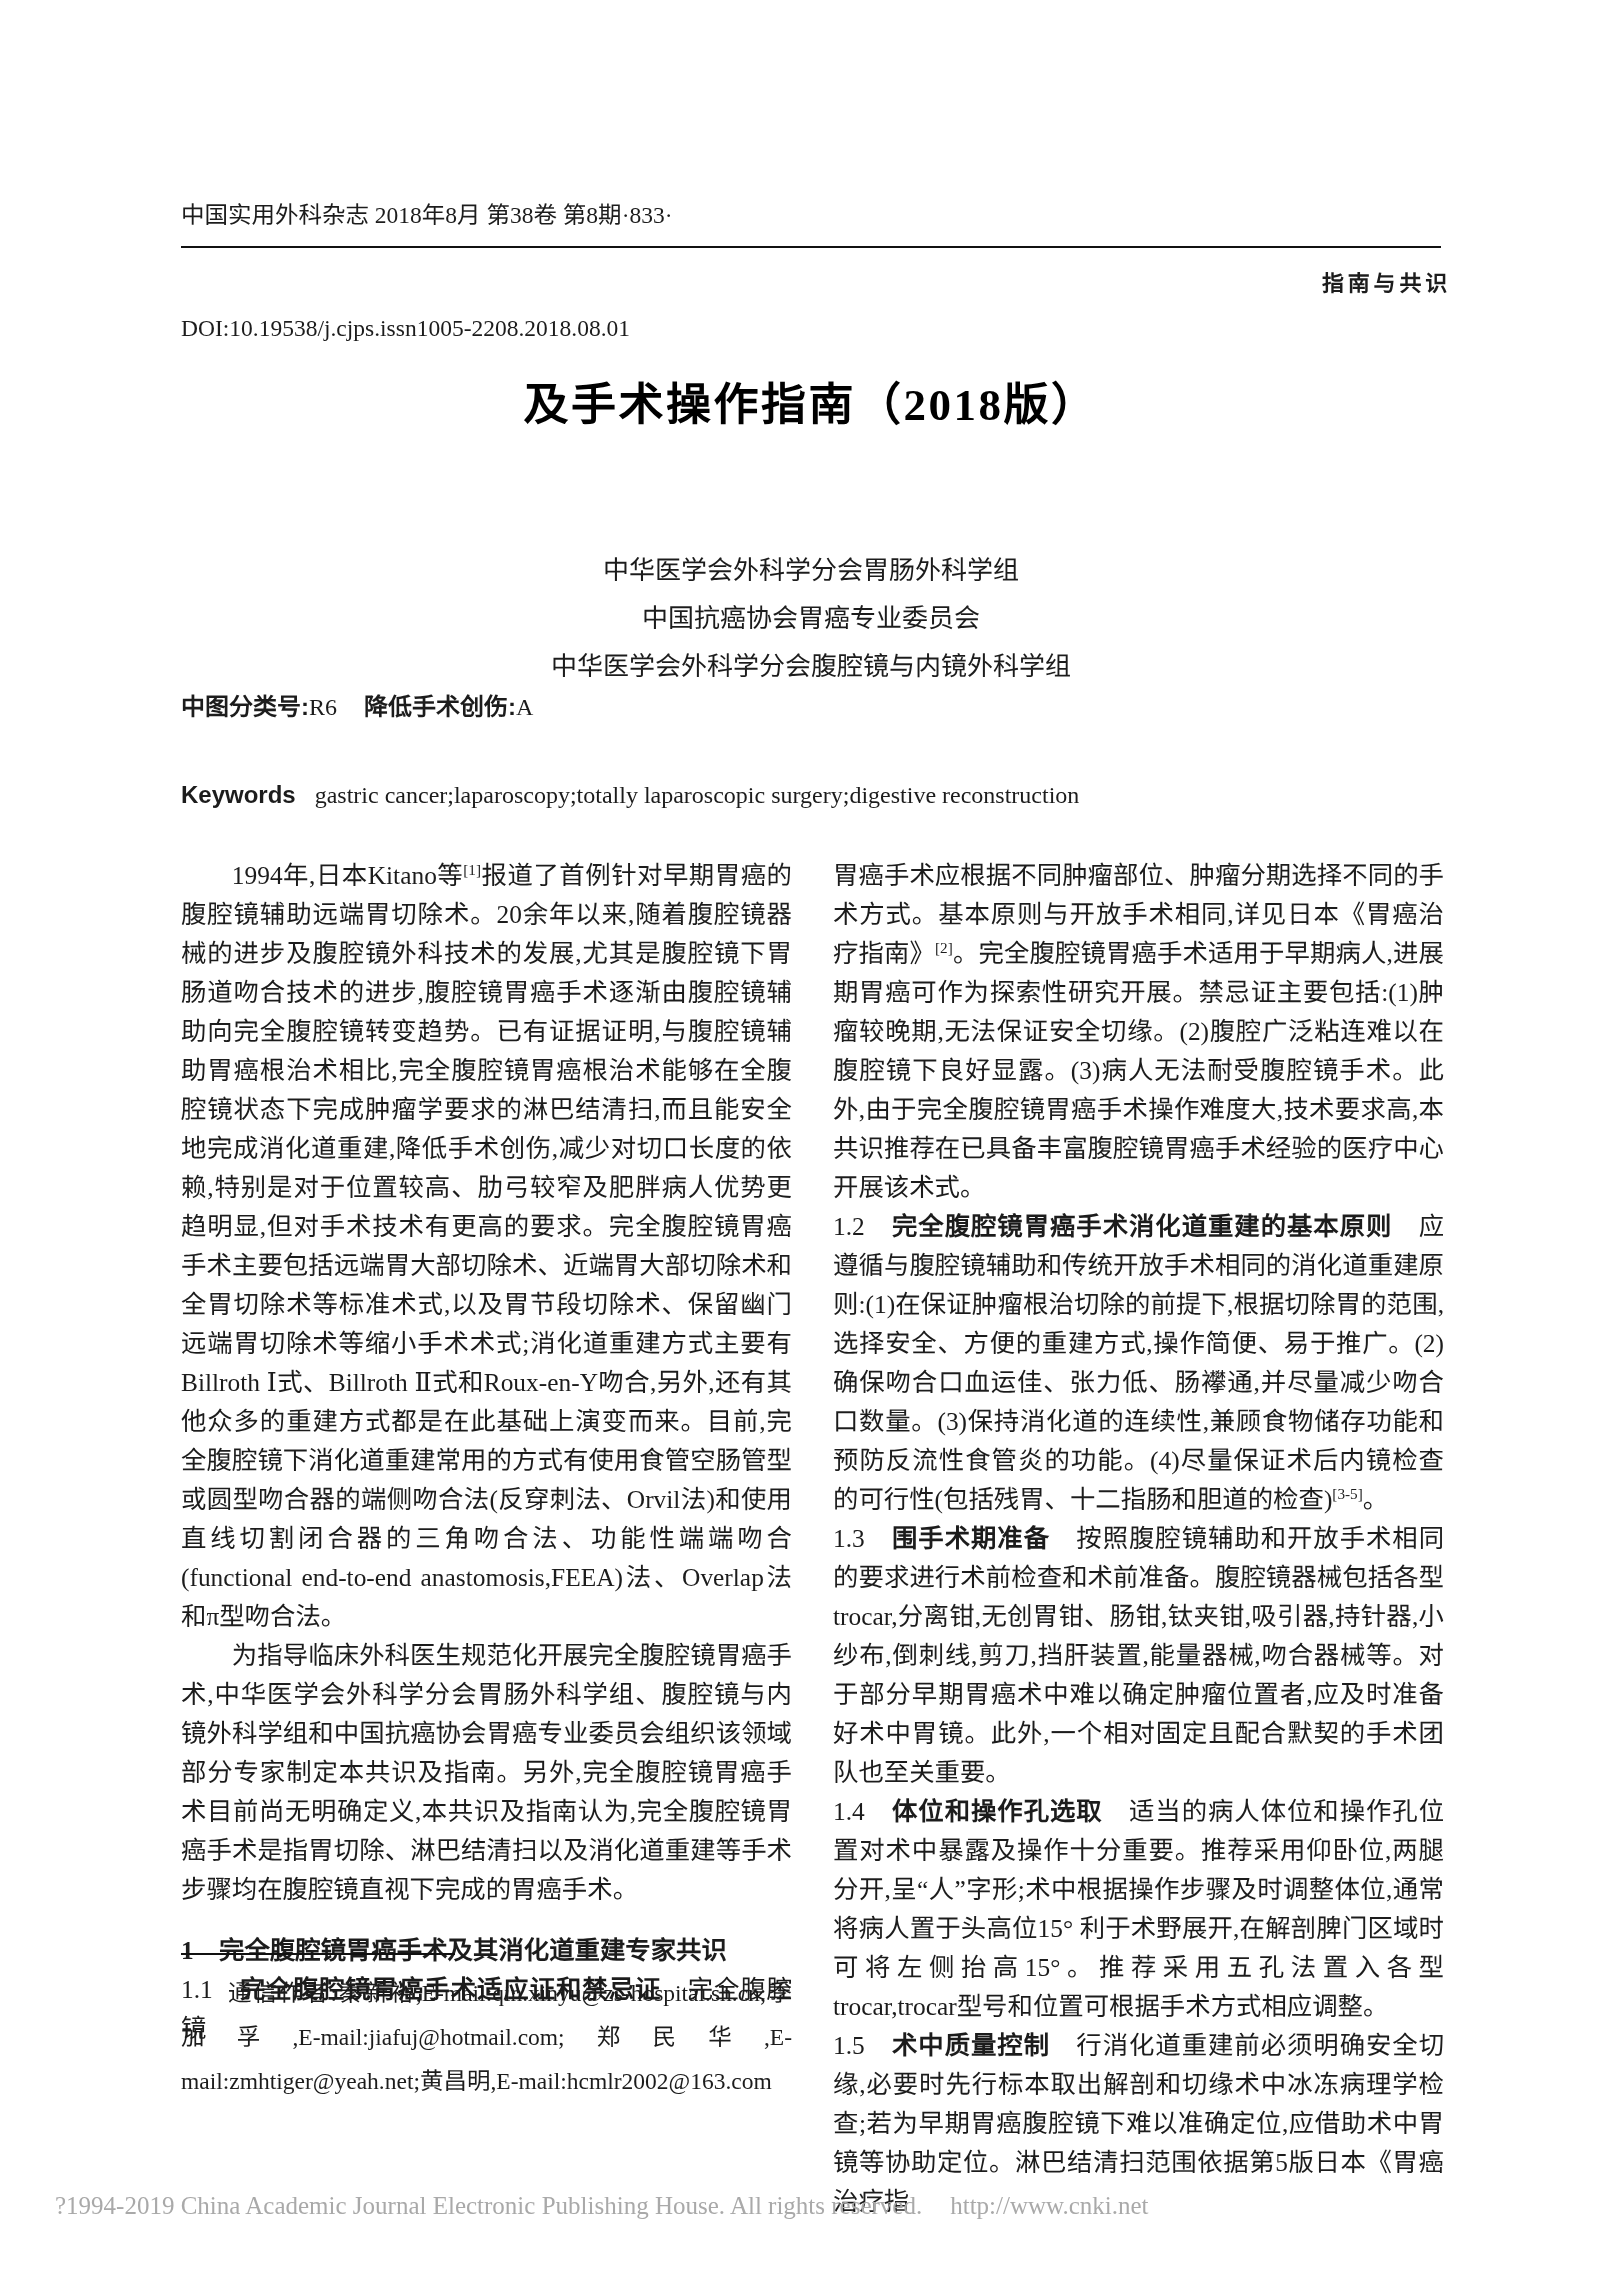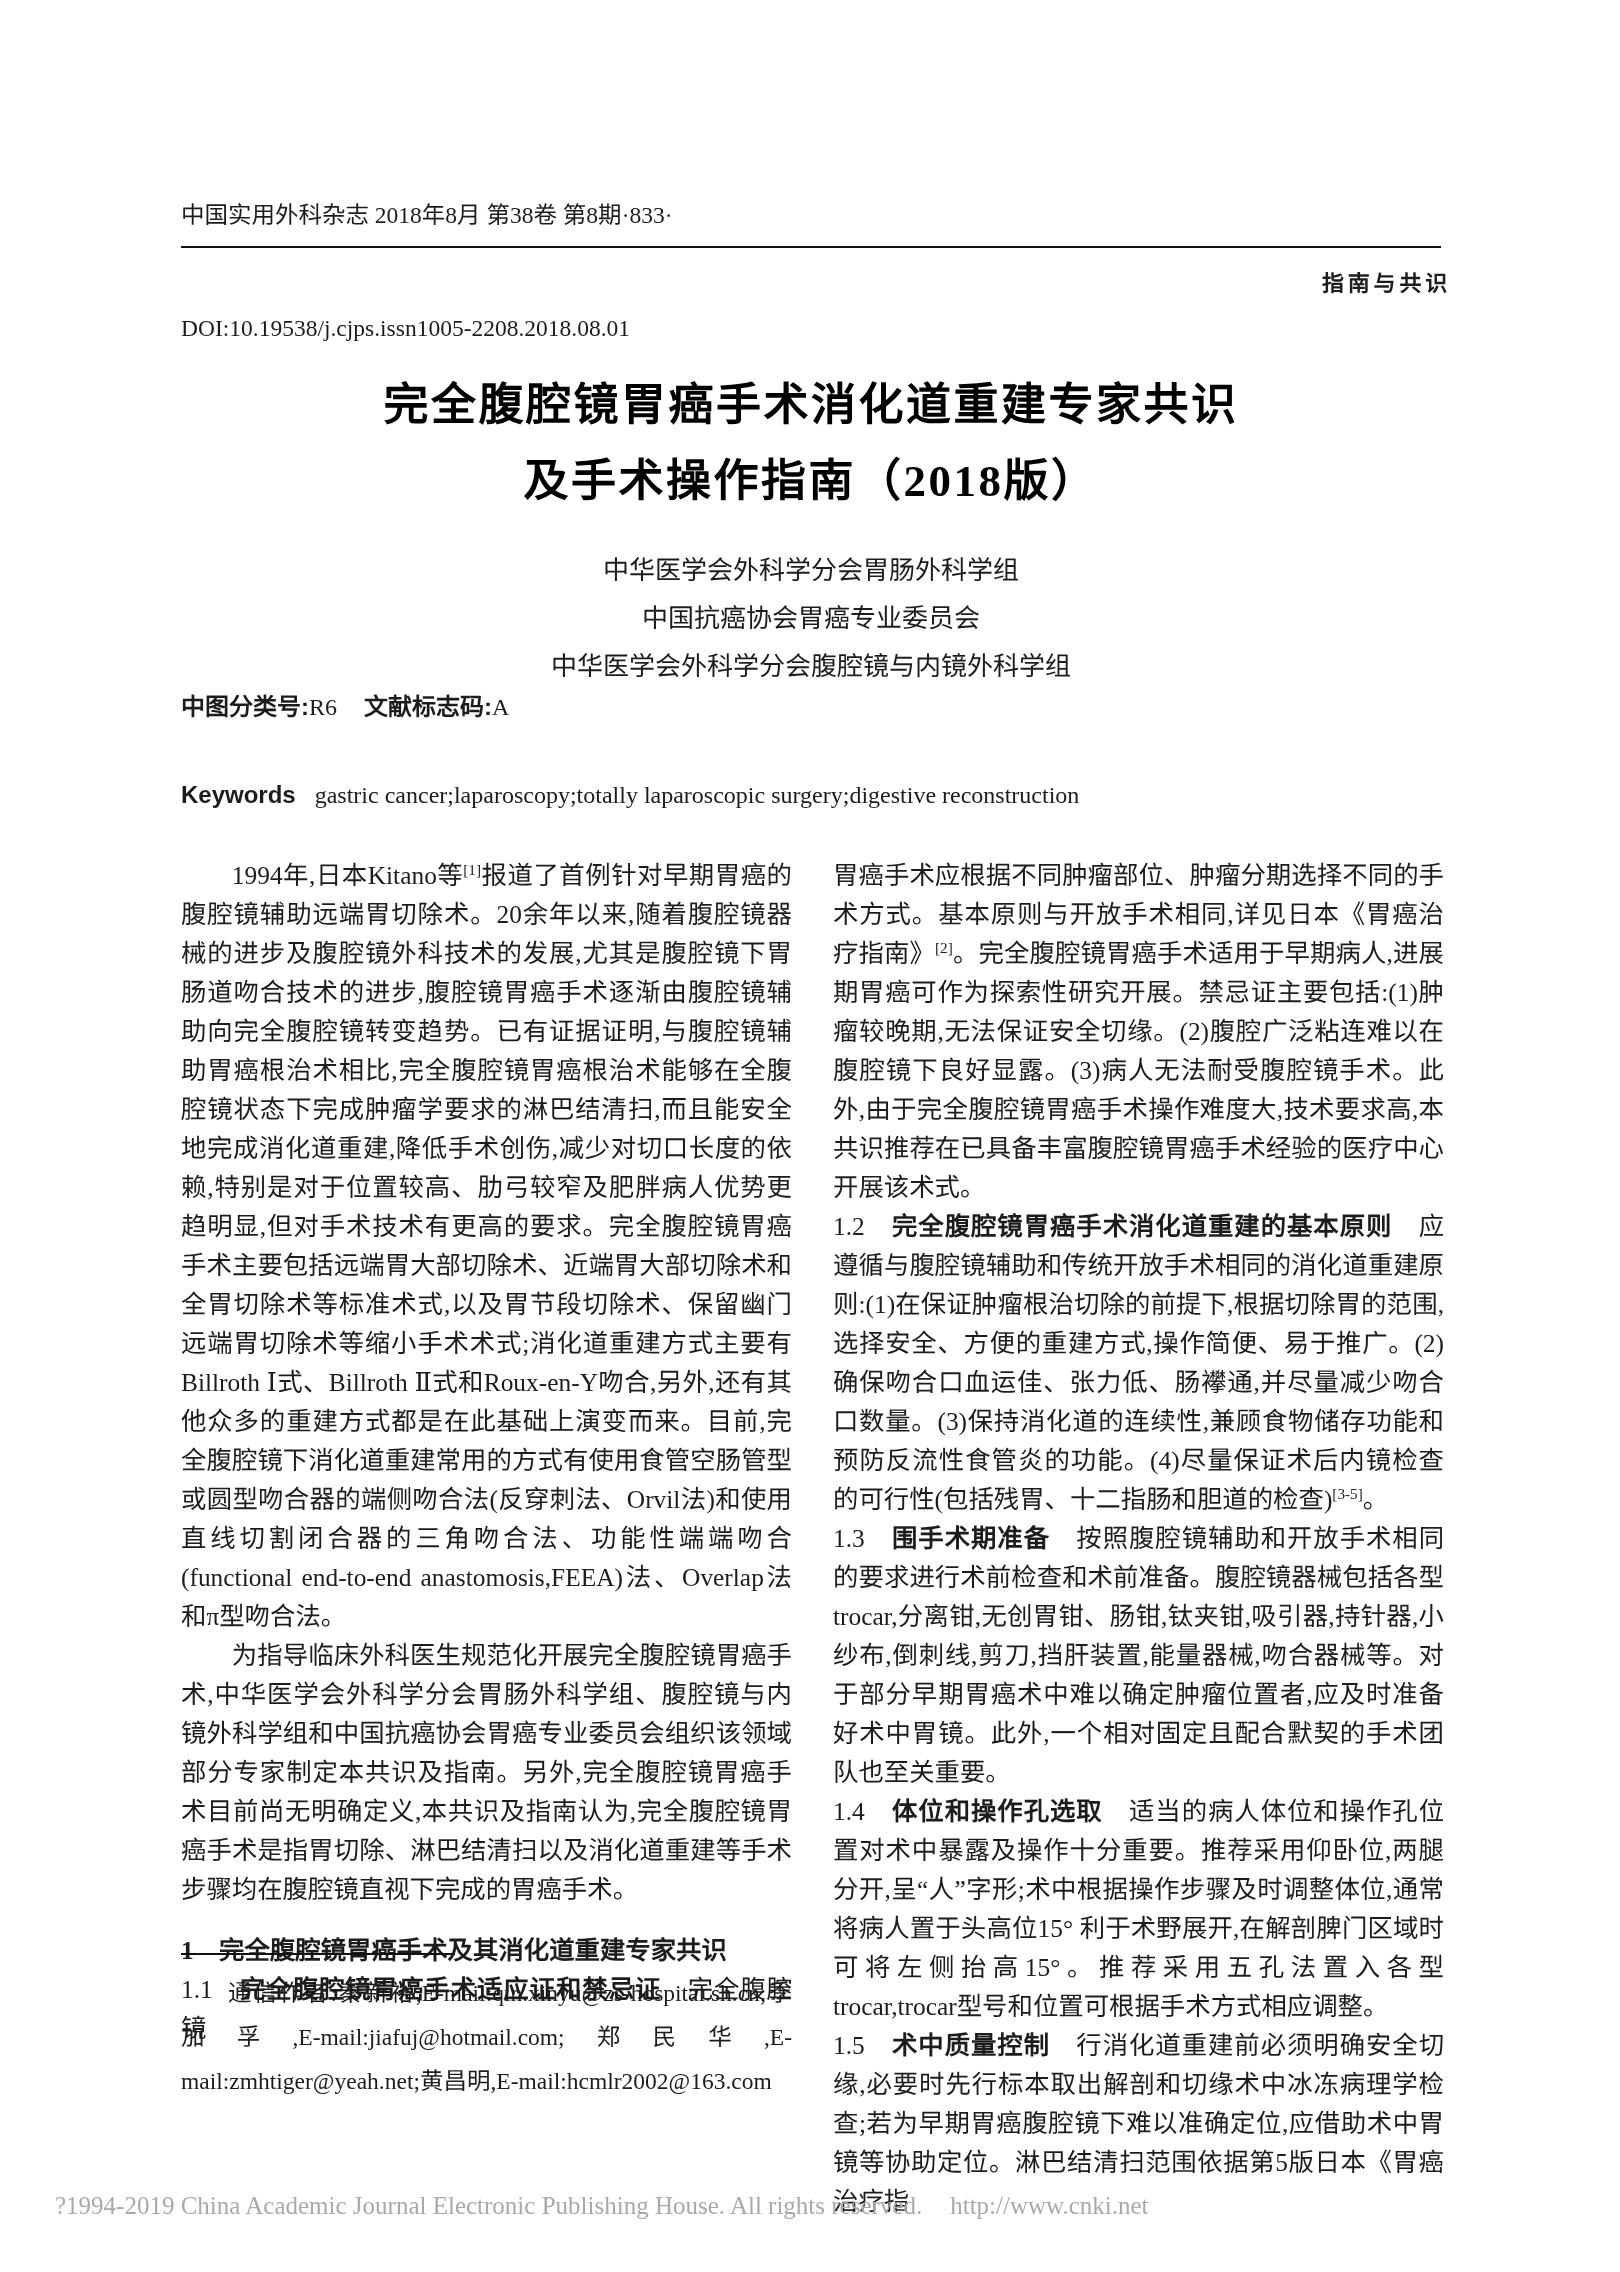--- a/index.html
+++ b/index.html
@@ -123,32 +123,31 @@
     <span>中国实用外科杂志 2018年8月 第38卷 第8期</span>
     <span>·833·</span>
   </div>
   <div class="header-rule"></div>
 
   <div class="section-tag">指南与共识</div>
 
   <div class="doi">DOI:10.19538/j.cjps.issn1005-2208.2018.08.01</div>
 
   <div class="title">
-    <div>完全腹腔镜胃癌手术消化道重建专家共识</div>
     <div>及手术操作指南（2018版）</div>
   </div>
 
   <div class="authors">
     <div>中华医学会外科学分会胃肠外科学组</div>
     <div>中国抗癌协会胃癌专业委员会</div>
     <div>中华医学会外科学分会腹腔镜与内镜外科学组</div>
   </div>
 
   <div class="meta-line">
-    <span class="blabel">中图分类号:</span><span>R6</span><span class="meta-gap"></span><span class="blabel">文献标志码:</span><span>A</span>
+    <span class="blabel">中图分类号:</span><span>R6</span><span class="meta-gap"></span><span class="blabel">降低手术创伤:</span><span>A</span>
   </div>
 
   <div class="kw-en">
     <span class="blabel">Keywords</span><span class="kw-label-gap"></span><span>gastric cancer;laparoscopy;totally laparoscopic surgery;digestive reconstruction</span>
   </div>
 
   <div class="col col-left">
     <p class="indent"><span>1994年,日本Kitano等</span><sup>[1]</sup><span>报道了首例针对早期胃癌的腹腔镜辅助远端胃切除术。20余年以来,随着腹腔镜器械的进步及腹腔镜外科技术的发展,尤其是腹腔镜下胃肠道吻合技术的进步,腹腔镜胃癌手术逐渐由腹腔镜辅助向完全腹腔镜转变趋势。已有证据证明,与腹腔镜辅助胃癌根治术相比,完全腹腔镜胃癌根治术能够在全腹腔镜状态下完成肿瘤学要求的淋巴结清扫,而且能安全地完成消化道重建,降低手术创伤,减少对切口长度的依赖,特别是对于位置较高、肋弓较窄及肥胖病人优势更趋明显,但对手术技术有更高的要求。完全腹腔镜胃癌手术主要包括远端胃大部切除术、近端胃大部切除术和全胃切除术等标准术式,以及胃节段切除术、保留幽门远端胃切除术等缩小手术术式;消化道重建方式主要有Billroth Ⅰ式、Billroth Ⅱ式和Roux-en-Y吻合,另外,还有其他众多的重建方式都是在此基础上演变而来。目前,完全腹腔镜下消化道重建常用的方式有使用食管空肠管型或圆型吻合器的端侧吻合法(反穿刺法、Orvil法)和使用直线切割闭合器的三角吻合法、功能性端端吻合(functional end-to-end anastomosis,FEEA)法、Overlap法和π型吻合法。</span></p>
     <p class="indent">为指导临床外科医生规范化开展完全腹腔镜胃癌手术,中华医学会外科学分会胃肠外科学组、腹腔镜与内镜外科学组和中国抗癌协会胃癌专业委员会组织该领域部分专家制定本共识及指南。另外,完全腹腔镜胃癌手术目前尚无明确定义,本共识及指南认为,完全腹腔镜胃癌手术是指胃切除、淋巴结清扫以及消化道重建等手术步骤均在腹腔镜直视下完成的胃癌手术。</p>
     <p class="sec-heading">1　完全腹腔镜胃癌手术及其消化道重建专家共识</p>

